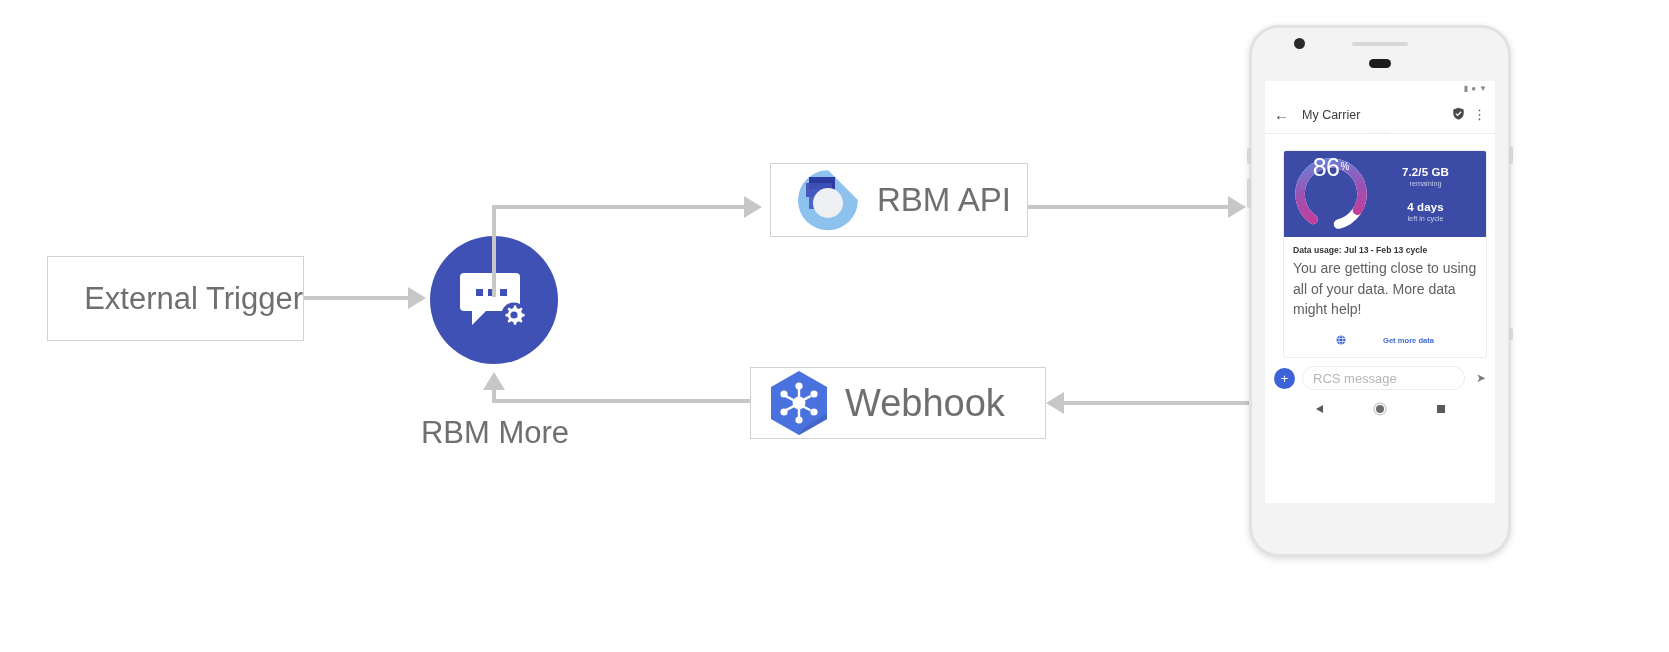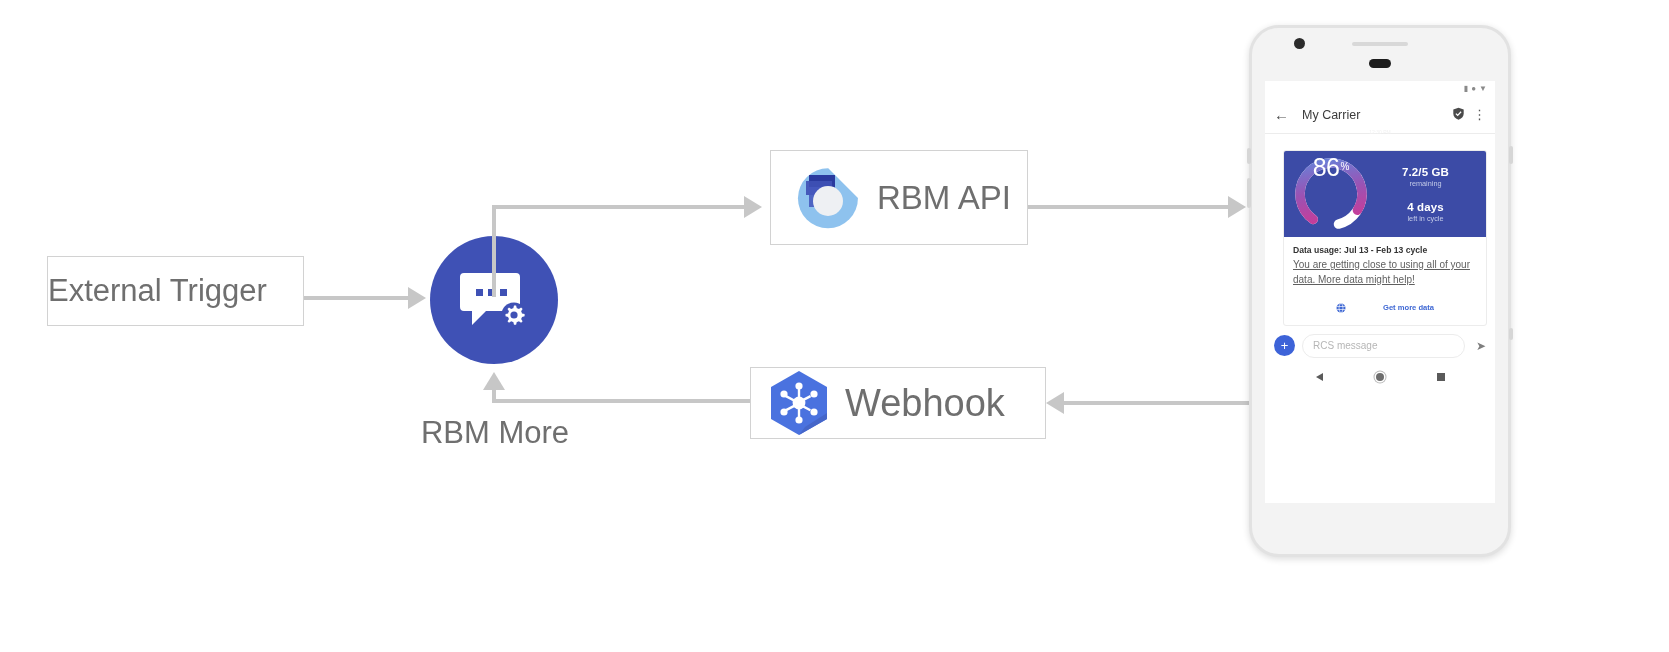--- a/index.html
+++ b/index.html
@@ -24,28 +24,28 @@
     align-items: center;
   }
   .flowlabel {
     color: #6f6f6f;
     font-weight: 300;
     white-space: nowrap;
   }
 
   
   #box-trigger {
-    left: 47px; top: 256px; width: 257px; height: 70px;
-    justify-content: flex-start;
+    left: 47px; top: 256px; width: 257px; height: 85px;
+    justify-content: flex-end;
   }
   #box-trigger .flowlabel { font-size: 31px; }
 
   
   #box-rbmapi {
-    left: 770px; top: 150px; width: 258px; height: 95px;
+    left: 770px; top: 163px; width: 258px; height: 74px;
     padding-left: 18px;
   }
   #box-rbmapi .flowlabel { font-size: 33px; margin-left: 18px; }
 
   
   #box-webhook {
     left: 750px; top: 367px; width: 296px; height: 72px;
     padding-left: 16px;
   }
   #box-webhook .flowlabel { font-size: 38px; margin-left: 14px; }
@@ -201,21 +201,21 @@
     flex: 1; text-align: center; color: #fff; padding-left: 3px;
   }
   .stat-big { font-size: 11.5px; font-weight: 700; letter-spacing: .1px; }
   .stat-small { font-size: 7.3px; color: #c3cae8; margin-top: 1px; }
   .stat-gap { height: 13px; }
 
   #card-body { padding: 8px 9px 4px 9px; }
   #card-title {
     font-size: 8.6px; font-weight: 700; color: #333; margin-bottom: 3px;
   }
-  #card-desc { font-size: 10px; color: #5f5f5f; line-height: 1.48; text-decoration: underline; }
+  #card-desc { font-size: 14px; color: #5f5f5f; line-height: 1.48; }
   #card-action {
     display: flex; align-items: center; justify-content: center;
     padding: 7px 0 8px 0;
   }
   #globe-icon { margin-right: 5px; }
   #card-action-label { color: #3f68d4; font-size: 7.6px; font-weight: 700; margin-left: 32px; }
 
   
   #composer {
     display: flex; align-items: center; gap: 7px;
@@ -224,21 +224,21 @@
   #plus-btn {
     width: 21px; height: 21px; border-radius: 50%;
     background: #3d63d8; color: #fff; flex: 0 0 auto;
     display: flex; align-items: center; justify-content: center;
     font-size: 13px; line-height: 1; font-weight: 300;
   }
   #input-pill {
     flex: 1; height: 22px; border: 1px solid #ececec; border-radius: 12px;
     display: flex; align-items: center; padding: 0 10px;
   }
-  #input-placeholder { color: #b6b6b6; font-size: 10px; }
+  #input-placeholder { color: #b6b6b6; font-size: 13px; }
   #send-icon { color: #7e7e7e; font-size: 12px; margin-left: 4px; }
 
   
   #navbar {
     display: flex; align-items: center; justify-content: space-around;
     padding: 7px 24px 9px 24px; background: #fff;
   }
   .nav-back {
     width: 0; height: 0;
     border-top: 4.5px solid transparent;

